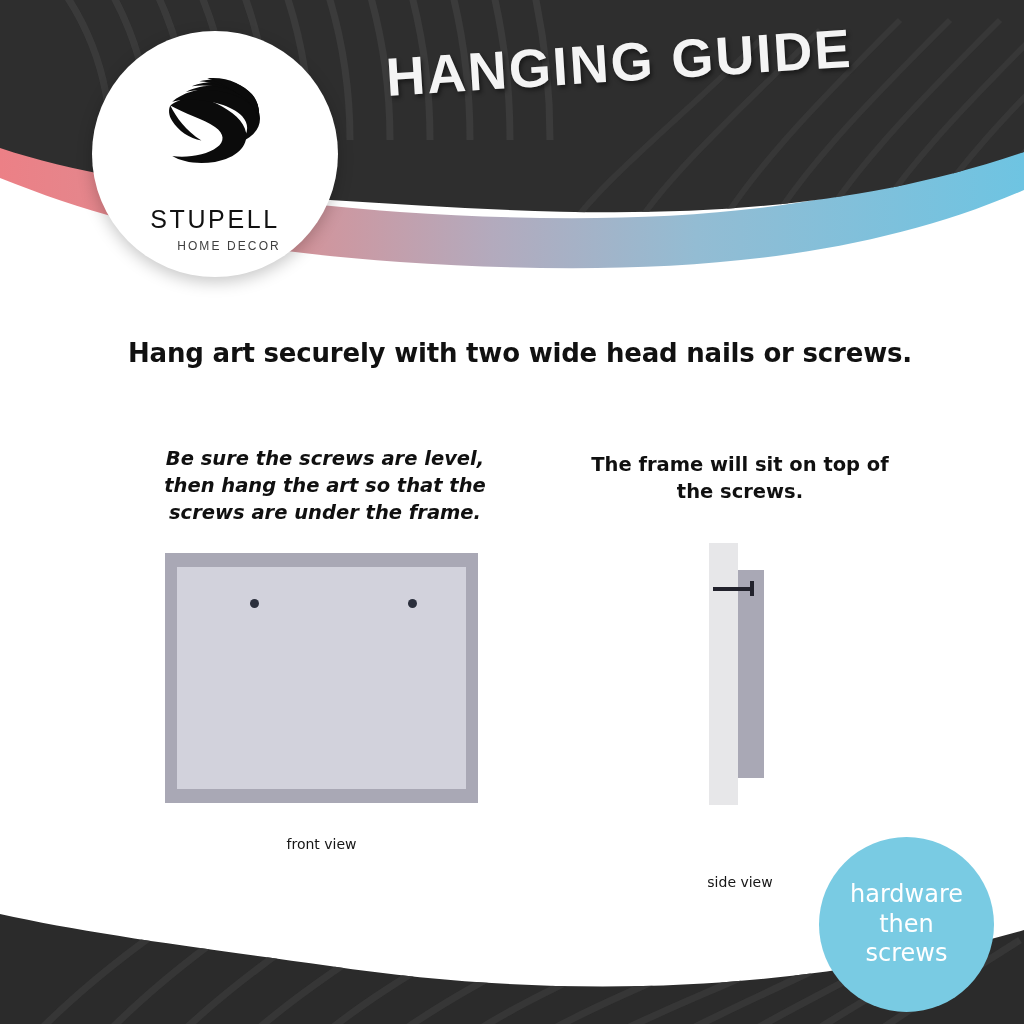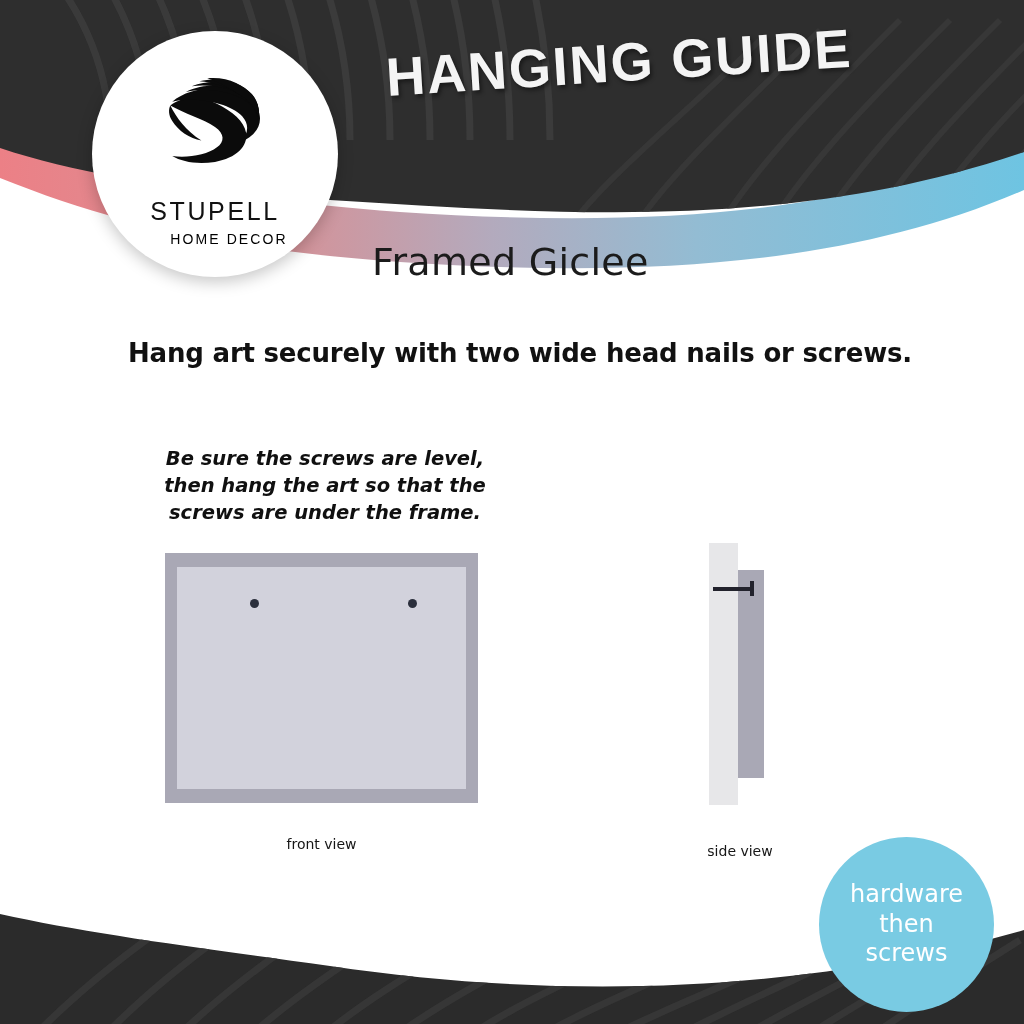--- a/index.html
+++ b/index.html
@@ -34,28 +34,28 @@
     align-items:center;
     justify-content:flex-start;
     z-index:40;
   }
   #logo-mark { width:136px; height:136px; margin-top:26px; }
   #logo-name {
     font-family:"Liberation Sans", sans-serif;
     font-size:25px;
     letter-spacing:2.6px;
     color:#111111;
-    margin-top:4px;
+    margin-top:12px;
     font-weight:400;
   }
   #logo-sub {
     font-family:"Liberation Sans", sans-serif;
-    font-size:14px;
+    font-size:12px;
     letter-spacing:2.1px;
-    color:#000000;
+    color:#404040;
     margin-top:5px;
     font-weight:400;
     margin-left:28px;
   }
 
   
   #header-title {
     position:absolute;
     left:384px; top:46px;
     transform:rotate(-3.6deg);
@@ -172,21 +172,21 @@
   .view-label {
     position:absolute;
     font-family:"DejaVu Sans", sans-serif;
     font-size:14px;
     font-weight:500;
     color:#161616;
     text-align:center;
     z-index:20;
   }
   #front-view-label { left:165px; top:836px; width:313px; }
-  #side-view-label  { left:660px; top:843px; width:160px; }
+  #side-view-label  { left:660px; top:874px; width:160px; }
 
   
   #hardware-badge {
     position:absolute;
     left:819px; top:837px;
     width:175px; height:175px;
     border-radius:50%;
     background:#79cbe3;
     display:flex;
     flex-direction:column;
@@ -300,26 +300,26 @@
                C111,51 104,44 94,38 C83,31 72,25 62,22 Z" fill="#0b0b0b"></path>
 
       <path d="M24,50 C30,62 40,76 56,86 C44,84 32,76 26,66 C22,60 22,54 24,50 Z" fill="#0b0b0b"></path>
     </svg>
     <div id="logo-name">STUPELL</div>
     <div id="logo-sub">HOME DECOR</div>
   </div>
 
   <div id="header-title">HANGING GUIDE</div>
 
-  <div id="product-title">Framed Giclee</div>
 
   <div id="main-instruction">Hang art securely with two wide head nails or screws.</div>
 
   <div id="front-caption" class="caption-block">Be sure the screws are level, then hang the art so that the screws are under the frame.</div>
 
+  <div id="side-caption" class="caption-block">The frame will sit on top of the screws.</div>
 
   <div id="front-view-graphic">
     <div id="front-view-mat">
       <div class="screw-dot" id="screw-dot-left"></div>
       <div class="screw-dot" id="screw-dot-right"></div>
     </div>
   </div>
 
   <div id="side-view-graphic">
     <div id="side-wall"></div>

